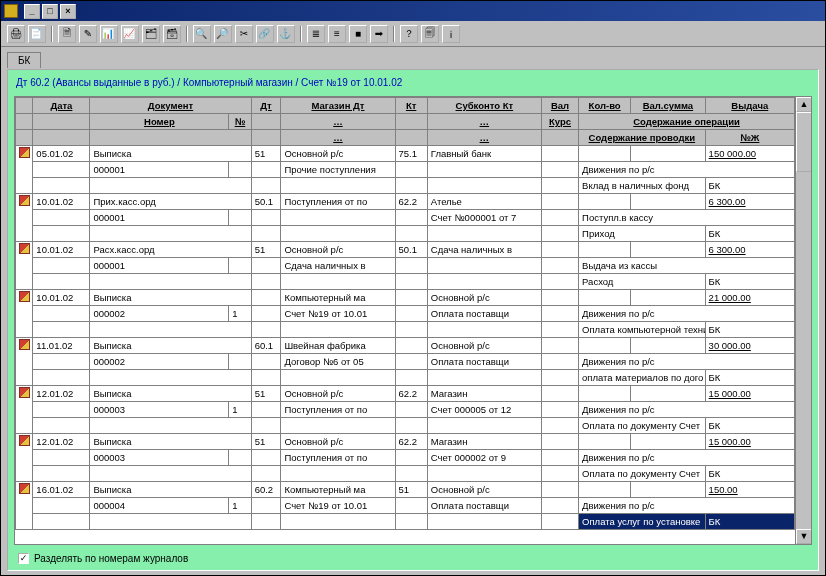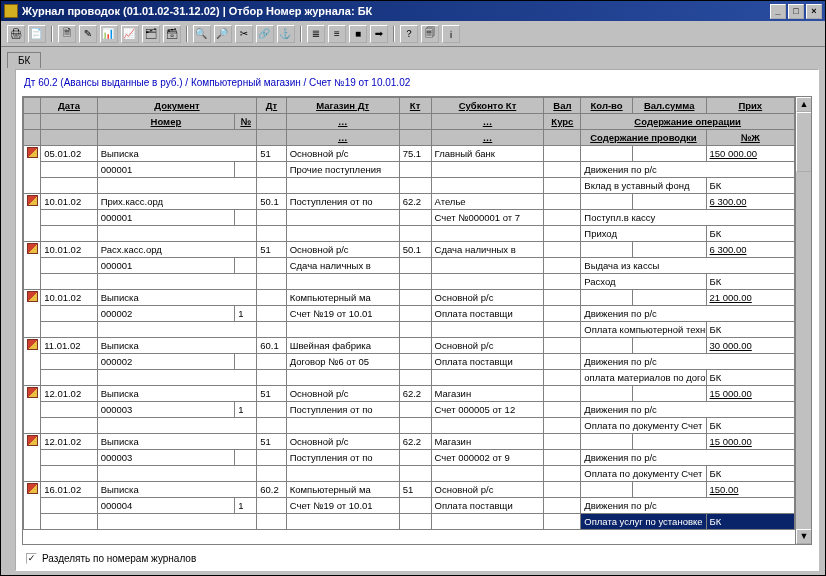--- a/index.html
+++ b/index.html
@@ -7,21 +7,21 @@
   .window { width: 826px; height: 576px; border: 1px solid #000; background: #c0c0c0; display: flex; flex-direction: column; }
   .titlebar { background: linear-gradient(to right, #0a246a, #2a4da0); color: #fff; height: 20px; display: flex; align-items: center; padding: 0 3px; font-size: 11px; }
   .titlebar .title-icon { width: 14px; height: 14px; background: #d4b020; margin-right: 4px; border: 1px solid #806010; }
   .titlebar .title-text { flex: 1; font-weight: bold; }
   .titlebar .ctrlbtn { width: 16px; height: 15px; background: #c0c0c0; border: 1px outset #fff; margin-left: 2px; font-family: Arial; font-size: 9px; text-align: center; line-height: 13px; color: #000; font-weight: bold; }
   .toolbar { background: #c0c0c0; border-bottom: 1px solid #808080; padding: 3px 6px; display: flex; gap: 3px; align-items: center; height: 26px; }
   .toolbar .tbtn { width: 18px; height: 18px; border: 1px outset #fff; background: #c0c0c0; display: inline-flex; align-items: center; justify-content: center; font-size: 10px; }
   .toolbar .sep { width: 2px; height: 16px; border-left: 1px solid #808080; border-right: 1px solid #fff; margin: 0 2px; }
   .tabstrip { padding: 4px 6px 0 6px; height: 22px; }
   .tabstrip .tab { display: inline-block; padding: 2px 10px; background: #c0c0c0; border: 1px solid #808080; border-bottom: none; font-size: 10px; position: relative; top: 1px; }
-  .content { flex: 1; margin: 0 6px 4px 14px; border: 1px inset #fff; background: #ffffff; display: flex; flex-direction: column; overflow: hidden; }
+  .content { flex: 1; margin: 0 6px 4px 6px; border: 1px inset #fff; background: #86efac; display: flex; flex-direction: column; overflow: hidden; }
   .contextlines { padding: 6px 8px 4px 8px; color: #0000c0; font-size: 10px; line-height: 1.4; }
   .gridwrap { flex: 1; margin: 2px 6px 4px 6px; border: 1px solid #808080; background: #fff; display: flex; overflow: hidden; }
   .gridbody { flex: 1; overflow: hidden; }
   table.grid { border-collapse: collapse; width: 100%; table-layout: fixed; }
   table.grid th, table.grid td { border: 1px solid #808080; padding: 1px 3px; font-size: 9.5px; text-align: left; height: 15px; line-height: 13px; vertical-align: top; overflow: hidden; white-space: nowrap; }
   table.grid th { background: #c0c0c0; font-weight: bold; text-decoration: underline; text-align: center; }
   .vscroll { width: 16px; background: #c0c0c0; border-left: 1px solid #808080; position: relative; }
   .vscroll .arrow { position: absolute; left: 0; width: 16px; height: 15px; background: #c0c0c0; border: 1px outset #fff; font-size: 9px; text-align: center; line-height: 13px; }
   .vscroll .thumb { position: absolute; left: 0; width: 16px; background: #c0c0c0; border: 1px outset #fff; }
   .num { text-align: right; text-decoration: underline; }
@@ -42,21 +42,20 @@
   .c-kolvo{ width: 42px; }
   .c-valsum{ width: 60px; }
   .c-sum  { width: 72px; }
 </style>
 </head>
 <body>
 
 <div class="window">
   <div class="titlebar">
     <span class="title-icon"></span>
-    <span class="title-text">Журнал проводок (01.01.02-31.12.02) | Отбор Номер журнала: БК</span>
     <span class="ctrlbtn">_</span>
     <span class="ctrlbtn">□</span>
     <span class="ctrlbtn">×</span>
   </div>
 
   <div class="toolbar" id="toolbar">
       <span class="tbtn">🖨</span>
       <span class="tbtn">📄</span>
       <span class="sep"></span>
       <span class="tbtn">🗎</span>
@@ -114,21 +113,21 @@
               <th></th>
               <th>Дата</th>
               <th colspan="3">Документ</th>
               <th>Дт</th>
               <th>Магазин Дт</th>
               <th>Кт</th>
               <th>Субконто Кт</th>
               <th>Вал</th>
               <th>Кол-во</th>
               <th>Вал.сумма</th>
-              <th>Прих</th>
+              <th>Выдача</th>
             </tr>
             <tr>
               <th></th>
                 <th></th>
               <th colspan="2">Номер</th>
               <th>№</th>
               <th></th>
               <th>…</th>
               <th></th>
               <th>…</th>
@@ -174,21 +173,21 @@
                 <td colspan="3">Движения по р/с</td>
               </tr>
               <tr>
                 <td></td>
                 <td colspan="3"></td>
                 <td></td>
                 <td></td>
                 <td></td>
                 <td></td>
                 <td></td>
-                <td colspan="2">Вклад в уставный фонд</td>
+                <td colspan="2">Вклад в наличных фонд</td>
                 <td>БК</td>
               </tr>
               <tr>
                 <td rowspan="3"><span class="ricon"></span></td>
                 <td>10.01.02</td>
                 <td colspan="3">Прих.касс.орд</td>
                 <td>50.1</td>
                 <td>Поступления от по</td>
                 <td>62.2</td>
                 <td>Ателье</td>

